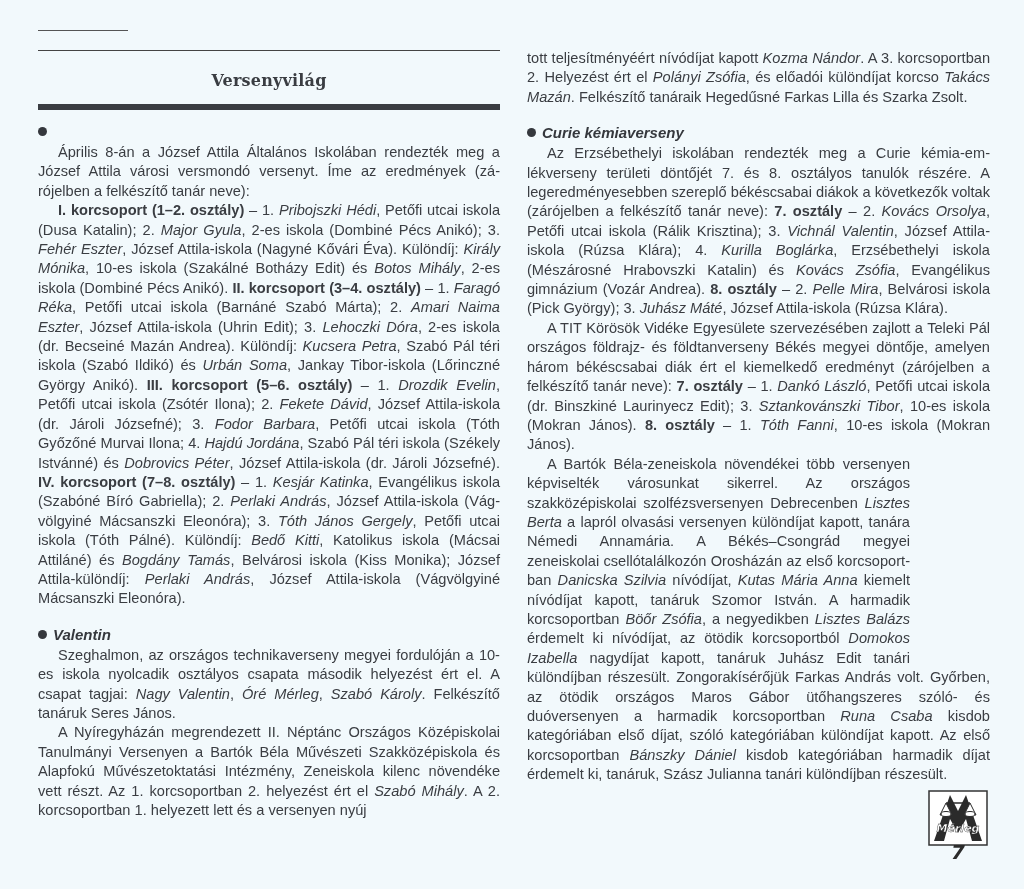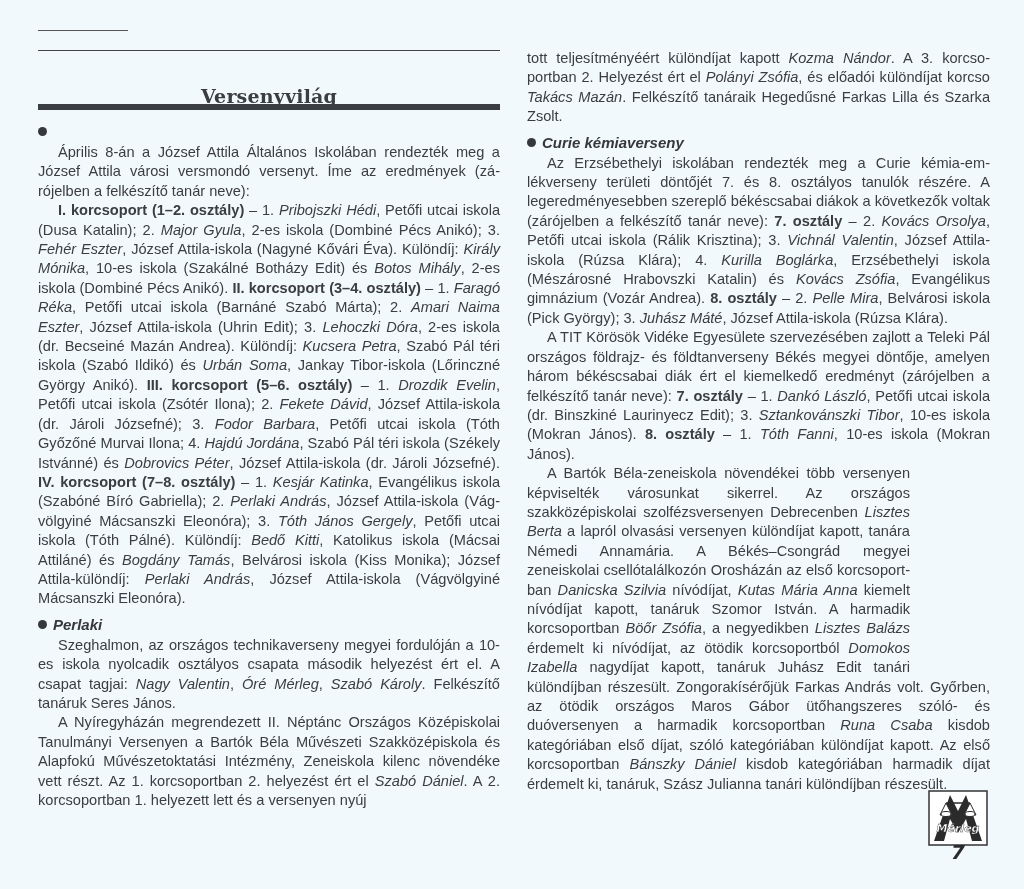--- a/index.html
+++ b/index.html
@@ -10,36 +10,36 @@
     font-family: "Liberation Sans", sans-serif;
     position: relative;
   }
   .page { position: absolute; left: 0; top: 0; width: 1024px; height: 889px; }
   .col { position: absolute; top: 0; }
   .col-right { left: 527px; width: 463px; top: 49px; }
 
   .rule-short { position: absolute; left: 38px; top: 30px; width: 90px; height: 1px; background: #555; }
   .rule-top { position: absolute; left: 38px; top: 50px; width: 462px; height: 1px; background: #444; }
   .masthead {
-    position: absolute; left: 38px; top: 72px; width: 462px; text-align: center;
-    font-family: "DejaVu Serif", serif; font-weight: bold; font-size: 19px; color: #3a3d42;
+    position: absolute; left: 38px; top: 60px; width: 462px; text-align: center;
+    font-family: "DejaVu Serif", serif; font-weight: bold; font-size: 16px; color: #3a3d42;
     letter-spacing: 0.2px;
   }
   .rule-thick { position: absolute; left: 38px; top: 104px; width: 462px; height: 6px; background: #3a3d42; }
 
   .content-left { position: absolute; left: 38px; top: 122px; width: 462px; }
   p, h3 { margin: 0; }
   .para {
     font-size: 14.6px; line-height: 19.4px; text-align: justify;
     text-indent: 20px; hyphens: manual;
   }
   .para.noindent { text-indent: 0; }
   .heading {
     font-size: 15px; line-height: 20px; font-weight: bold; font-style: italic;
-    margin-top: 6px; margin-bottom: 1px; color: #35383d;
+    margin-top: 16px; margin-bottom: 1px; color: #35383d;
   }
   .heading .bullet {
     display: inline-block; width: 9px; height: 9px; border-radius: 50%;
     background: #35383d; margin-right: 6px; vertical-align: 1px;
   }
   .first { margin-top: 0; }
   i { }
   b { font-weight: bold; }
 </style>
 </head>
@@ -48,27 +48,27 @@
 <div class="page">
   <div class="rule-short"></div>
   <div class="rule-top"></div>
   <h1 class="masthead">Versenyvilág</h1>
   <div class="rule-thick"></div>
 
   <div class="content-left" id="left-col">
       <h3 class="heading first"><span class="bullet"></span></h3>
       <p class="para"><span>Április 8-án a József Attila Általános Iskolában rendezték meg a József Attila városi versmondó versenyt. Íme az eredmények (zá­rójelben a felkészítő tanár neve):</span></p>
       <p class="para"><b>I. korcsoport (1–2. osztály)</b><span> – 1. </span><i>Pribojszki Hédi</i><span>, Petőfi utcai is­kola (Dusa Katalin); 2. </span><i>Major Gyula</i><span>, 2-es iskola (Dombiné Pécs Anikó); 3. </span><i>Fehér Eszter</i><span>, József Attila-iskola (Nagyné Kővári Éva). Különdíj: </span><i>Király Mónika</i><span>, 10-es iskola (Szakálné Botházy Edit) és </span><i>Botos Mihály</i><span>, 2-es iskola (Dombiné Pécs Anikó). </span><b>II. korcsoport (3–4. osztály)</b><span> – 1. </span><i>Faragó Réka</i><span>, Petőfi utcai iskola (Barnáné Sza­bó Márta); 2. </span><i>Amari Naima Eszter</i><span>, József Attila-iskola (Uhrin Edit); 3. </span><i>Lehoczki Dóra</i><span>, 2-es iskola (dr. Becseiné Mazán Andrea). Külön­díj: </span><i>Kucsera Petra</i><span>, Szabó Pál téri iskola (Szabó Ildikó) és </span><i>Urbán Soma</i><span>, Jankay Tibor-iskola (Lőrinczné György Anikó). </span><b>III. korcso­port (5–6. osztály)</b><span> – 1. </span><i>Drozdik Evelin</i><span>, Petőfi utcai iskola (Zsótér Ilona); 2. </span><i>Fekete Dávid</i><span>, József Attila-iskola (dr. Jároli Józsefné); 3. </span><i>Fodor Barbara</i><span>, Petőfi utcai iskola (Tóth Győzőné Murvai Ilona; 4. </span><i>Hajdú Jordána</i><span>, Szabó Pál téri iskola (Székely Istvánné) és </span><i>Dob­rovics Péter</i><span>, József Attila-iskola (dr. Jároli Józsefné). </span><b>IV. korcso­port (7–8. osztály)</b><span> – 1. </span><i>Kesjár Katinka</i><span>, Evangélikus iskola (Sza­bóné Bíró Gabriella); 2. </span><i>Perlaki András</i><span>, József Attila-iskola (Vág­völgyiné Mácsanszki Eleonóra); 3. </span><i>Tóth János Gergely</i><span>, Petőfi ut­cai iskola (Tóth Pálné). Különdíj: </span><i>Bedő Kitti</i><span>, Katolikus iskola (Má­csai Attiláné) és </span><i>Bogdány Tamás</i><span>, Belvárosi iskola (Kiss Monika); József Attila-különdíj: </span><i>Perlaki András</i><span>, József Attila-iskola (Vágvöl­gyiné Mácsanszki Eleonóra).</span></p>
-      <h3 class="heading"><span class="bullet"></span><span>Perlaki</span></h3>
+      <h3 class="heading"><span class="bullet"></span><span>Valentin</span></h3>
       <p class="para"><span>Szeghalmon, az országos technikaverseny megyei fordulóján a 10-es iskola nyolcadik osztályos csapata második helyezést ért el. A csapat tagjai: </span><i>Nagy Valentin</i><span>, </span><i>Óré Mérleg</i><span>, </span><i>Szabó Károly</i><span>. Felké­szítő tanáruk Seres János.</span></p>
-      <p class="para"><span>A Nyíregyházán megrendezett II. Néptánc Országos Középis­kolai Tanulmányi Versenyen a Bartók Béla Művészeti Szakközép­iskola és Alapfokú Művészetoktatási Intézmény, Zeneiskola kilenc növendéke vett részt. Az 1. korcsoportban 2. helyezést ért el </span><i>Sza­bó Dániel</i><span>. A 2. korcsoportban 1. helyezett lett és a versenyen nyúj­</span></p>
+      <p class="para"><span>A Nyíregyházán megrendezett II. Néptánc Országos Középis­kolai Tanulmányi Versenyen a Bartók Béla Művészeti Szakközép­iskola és Alapfokú Művészetoktatási Intézmény, Zeneiskola kilenc növendéke vett részt. Az 1. korcsoportban 2. helyezést ért el </span><i>Sza­bó Mihály</i><span>. A 2. korcsoportban 1. helyezett lett és a versenyen nyúj­</span></p>
     </div>
 
   <div class="col col-right" id="right-col">
-      <p class="para noindent"><span>tott teljesítményéért különdíjat kapott </span><i>Kozma Nándor</i><span>. A 3. korcso­portban 2. Helyezést ért el </span><i>Polányi Zsófia</i><span>, és előadói különdíjat korcso </span><i>Takács Mazán</i><span>. Felkészítő tanáraik Hegedűsné Farkas Lilla és Szarka Zsolt.</span></p>
+      <p class="para noindent"><span>tott teljesítményéért nívódíjat kapott </span><i>Kozma Nándor</i><span>. A 3. korcso­portban 2. Helyezést ért el </span><i>Polányi Zsófia</i><span>, és előadói különdíjat korcso </span><i>Takács Mazán</i><span>. Felkészítő tanáraik Hegedűsné Farkas Lilla és Szarka Zsolt.</span></p>
       <h3 class="heading"><span class="bullet"></span><span>Curie kémiaverseny</span></h3>
       <p class="para"><span>Az Erzsébethelyi iskolában rendezték meg a Curie kémia-em­lékverseny területi döntőjét 7. és 8. osztályos tanulók részére. A legeredményesebben szereplő békéscsabai diákok a következők voltak (zárójelben a felkészítő tanár neve): </span><b>7. osztály</b><span> – 2. </span><i>Kovács Orsolya</i><span>, Petőfi utcai iskola (Rálik Krisztina); 3. </span><i>Vichnál Valentin</i><span>, József Attila-iskola (Rúzsa Klára); 4. </span><i>Kurilla Boglárka</i><span>, Erzsébethelyi iskola (Mészárosné Hrabovszki Katalin) és </span><i>Kovács Zsófia</i><span>, Evan­gélikus gimnázium (Vozár Andrea). </span><b>8. osztály</b><span> – 2. </span><i>Pelle Mira</i><span>, Bel­városi iskola (Pick György); 3. </span><i>Juhász Máté</i><span>, József Attila-iskola (Rúzsa Klára).</span></p>
       <p class="para"><span>A TIT Körösök Vidéke Egyesülete szervezésében zajlott a Tele­ki Pál országos földrajz- és földtanverseny Békés megyei döntője, amelyen három békéscsabai diák ért el kiemelkedő eredményt (zárójelben a felkészítő tanár neve): </span><b>7. osztály</b><span> – 1. </span><i>Dankó László</i><span>, Petőfi utcai iskola (dr. Binszkiné Laurinyecz Edit); 3. </span><i>Sztankovánsz­ki Tibor</i><span>, 10-es iskola (Mokran János). </span><b>8. osztály</b><span> – 1. </span><i>Tóth Fanni</i><span>, 10-es iskola (Mokran János).</span></p>
       <p class="para"><span style="float: right; width: 80px; height: 86px; margin-top: 117px;"></span><span>A Bartók Béla-zeneiskola növendékei több versenyen képvisel­ték városunkat sikerrel. Az országos szakközépiskolai szolfézsver­senyen Debrecenben </span><i>Lisztes Berta</i><span> a lapról olvasási versenyen kü­löndíjat kapott, tanára Némedi Annamária. A Békés–Csongrád me­gyei zeneiskolai csellótalálkozón Orosházán az első korcsoport­ban </span><i>Danicska Szilvia</i><span> nívódíjat, </span><i>Kutas Mária Anna</i><span> kiemelt nívódíjat kapott, tanáruk Szomor István. A harmadik korcsoportban </span><i>Böőr Zsófia</i><span>, a negyedikben </span><i>Lisztes Balázs</i><span> érdemelt ki nívódíjat, az ötö­dik korcsoportból </span><i>Domokos Izabella</i><span> nagydíjat kapott, tanáruk Ju­hász Edit tanári különdíjban részesült. Zongorakísérőjük Farkas András volt. Győrben, az ötödik országos Maros Gábor ütőhang­szeres szóló- és duóversenyen a harmadik korcsoportban </span><i>Runa Csaba</i><span> kisdob kategóriában első díjat, szóló kategóriá­ban különdíjat kapott. Az első korcsoportban </span><i>Bánszky Dániel</i><span> kisdob kategóriában harmadik díjat érdemelt ki, tanáruk, Szász Julianna tanári különdíjban részesült.</span></p>
     </div>
 </div>
 
 <div style="position: absolute; left: 926px; top: 789px; width: 64px; height: 72px; text-align: center;"><svg width="64" height="72" viewBox="0 0 64 72">
       <rect x="3" y="2" width="58" height="54" fill="#fff" stroke="#333" stroke-width="1.5"></rect>
       <polygon points="8,52 24,6 32,22 40,6 56,52 46,52 40,30 32,44 24,30 18,52" fill="#2b2b2b"></polygon>

